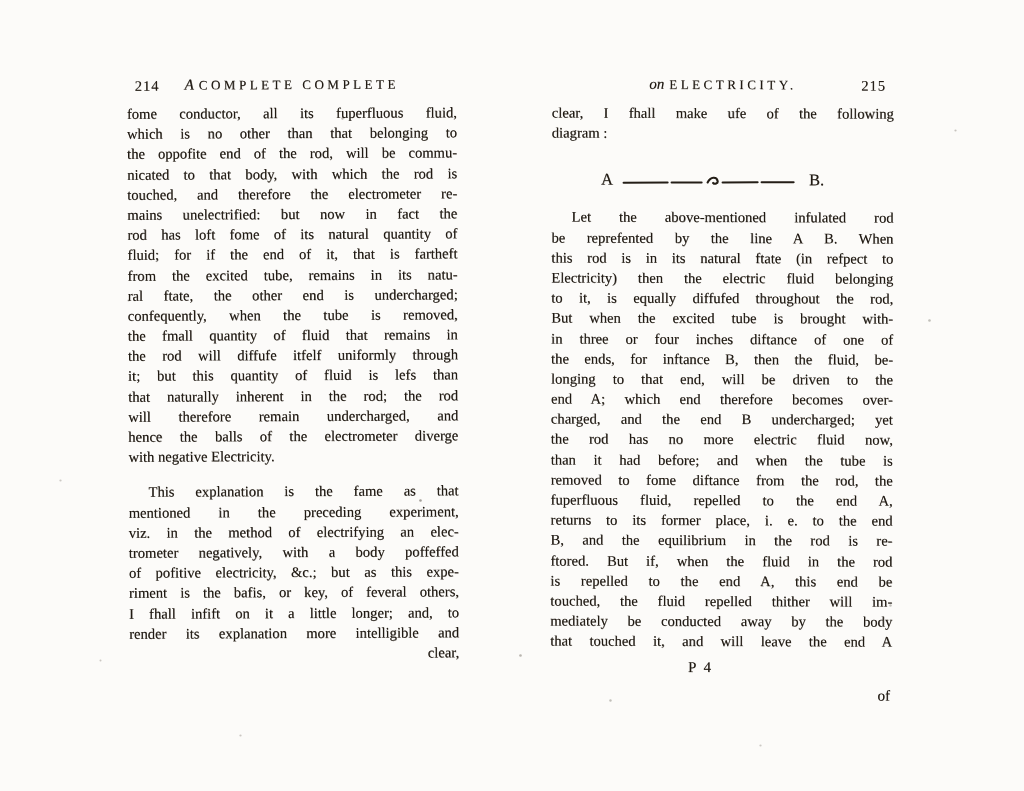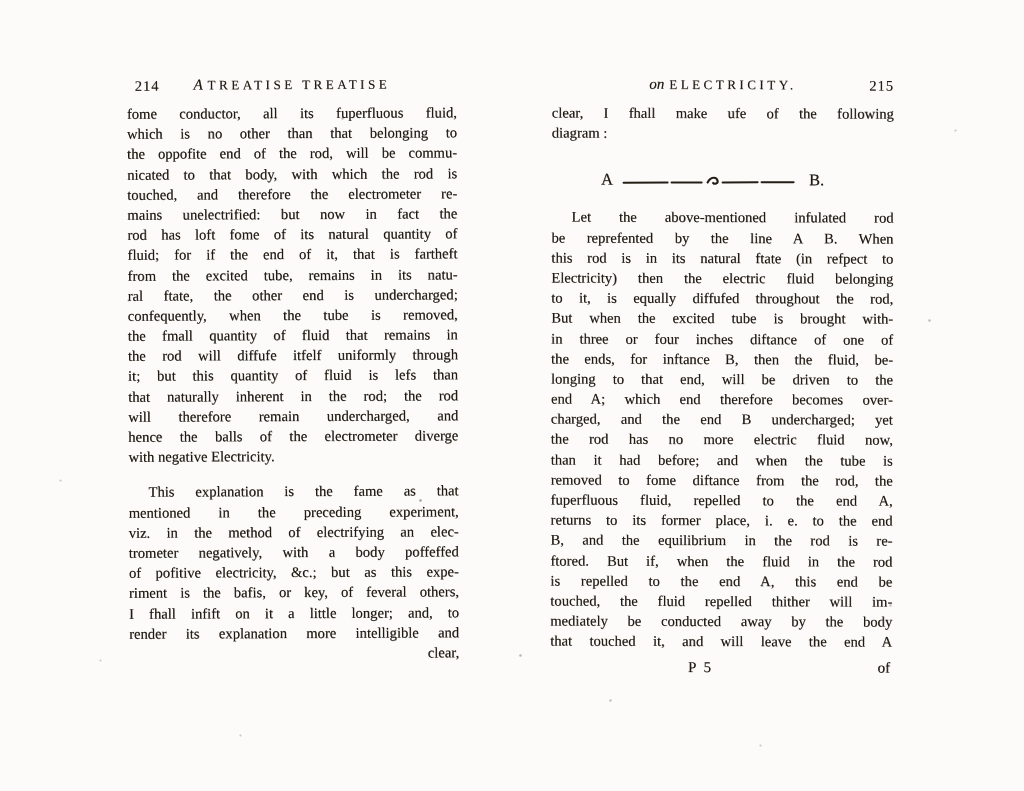--- a/index.html
+++ b/index.html
@@ -52,21 +52,21 @@
     font-size: 13px;
   }
   .header .pageno {
     position: absolute;
     top: 1px;
     font-size: 14.5px;
     letter-spacing: 1px;
     margin-left: 6px;
   }
   .page.left  .header .pageno { left: 2px; }
-  .page.right .header .pageno { right: 0; }
+  .page.right .header .pageno { right: 8px; }
   .header .title {
     position: absolute;
     left: 0; right: 0;
     top: 0;
     text-align: center;
     white-space: nowrap;
   }
   .header .title em {
     font-style: italic;
     font-size: 15px;
@@ -108,32 +108,32 @@
     height: 22px;
     margin-top: 7px;
     font-size: 15px;
   }
   .footer .sig {
     position: absolute;
     left: 44%;
     transform: translateX(-50%);
     letter-spacing: 2px;
   }
-  .footer .cw { position: absolute; right: 2px; }
+  .footer .cw { position: absolute; right: 2px; margin-top: 28px; }
 </style>
 </head>
 <body>
 
 <div class="scan">
   <div class="specks"></div>
 
   <section class="page left">
     <div class="header">
       <span class="pageno">214</span>
-      <span class="title"><em>A</em><span class="caps">TREATISE TREATISE</span></span>
+      <span class="title"><em>A</em><span class="caps">COMPLETE COMPLETE</span></span>
     </div>
     <div class="body">
       <div class="para">
           <div class="line">fome conductor, all its fuperfluous fluid,</div>
           <div class="line">which is no other than that belonging to</div>
           <div class="line">the oppofite end of the rod, will be commu-</div>
           <div class="line">nicated to that body, with which the rod is</div>
           <div class="line">touched, and therefore the electrometer re-</div>
           <div class="line">mains unelectrified: but now in fact the</div>
           <div class="line">rod has loft fome of its natural quantity of</div>
@@ -201,18 +201,18 @@
           <div class="line">returns to its former place, i. e. to the end</div>
           <div class="line">B, and the equilibrium in the rod is re-</div>
           <div class="line">ftored.  But if, when the fluid in the rod</div>
           <div class="line">is repelled to the end A, this end be</div>
           <div class="line">touched, the fluid repelled thither will im-</div>
           <div class="line">mediately be conducted away by the body</div>
           <div class="line">that touched it, and will leave the end A</div>
         </div>
 
       <div class="footer">
-        <span class="sig">P 5</span>
+        <span class="sig">P 4</span>
         <span class="cw">of</span>
       </div>
     </div>
   </section>
 </div>
 
 </body></html>

